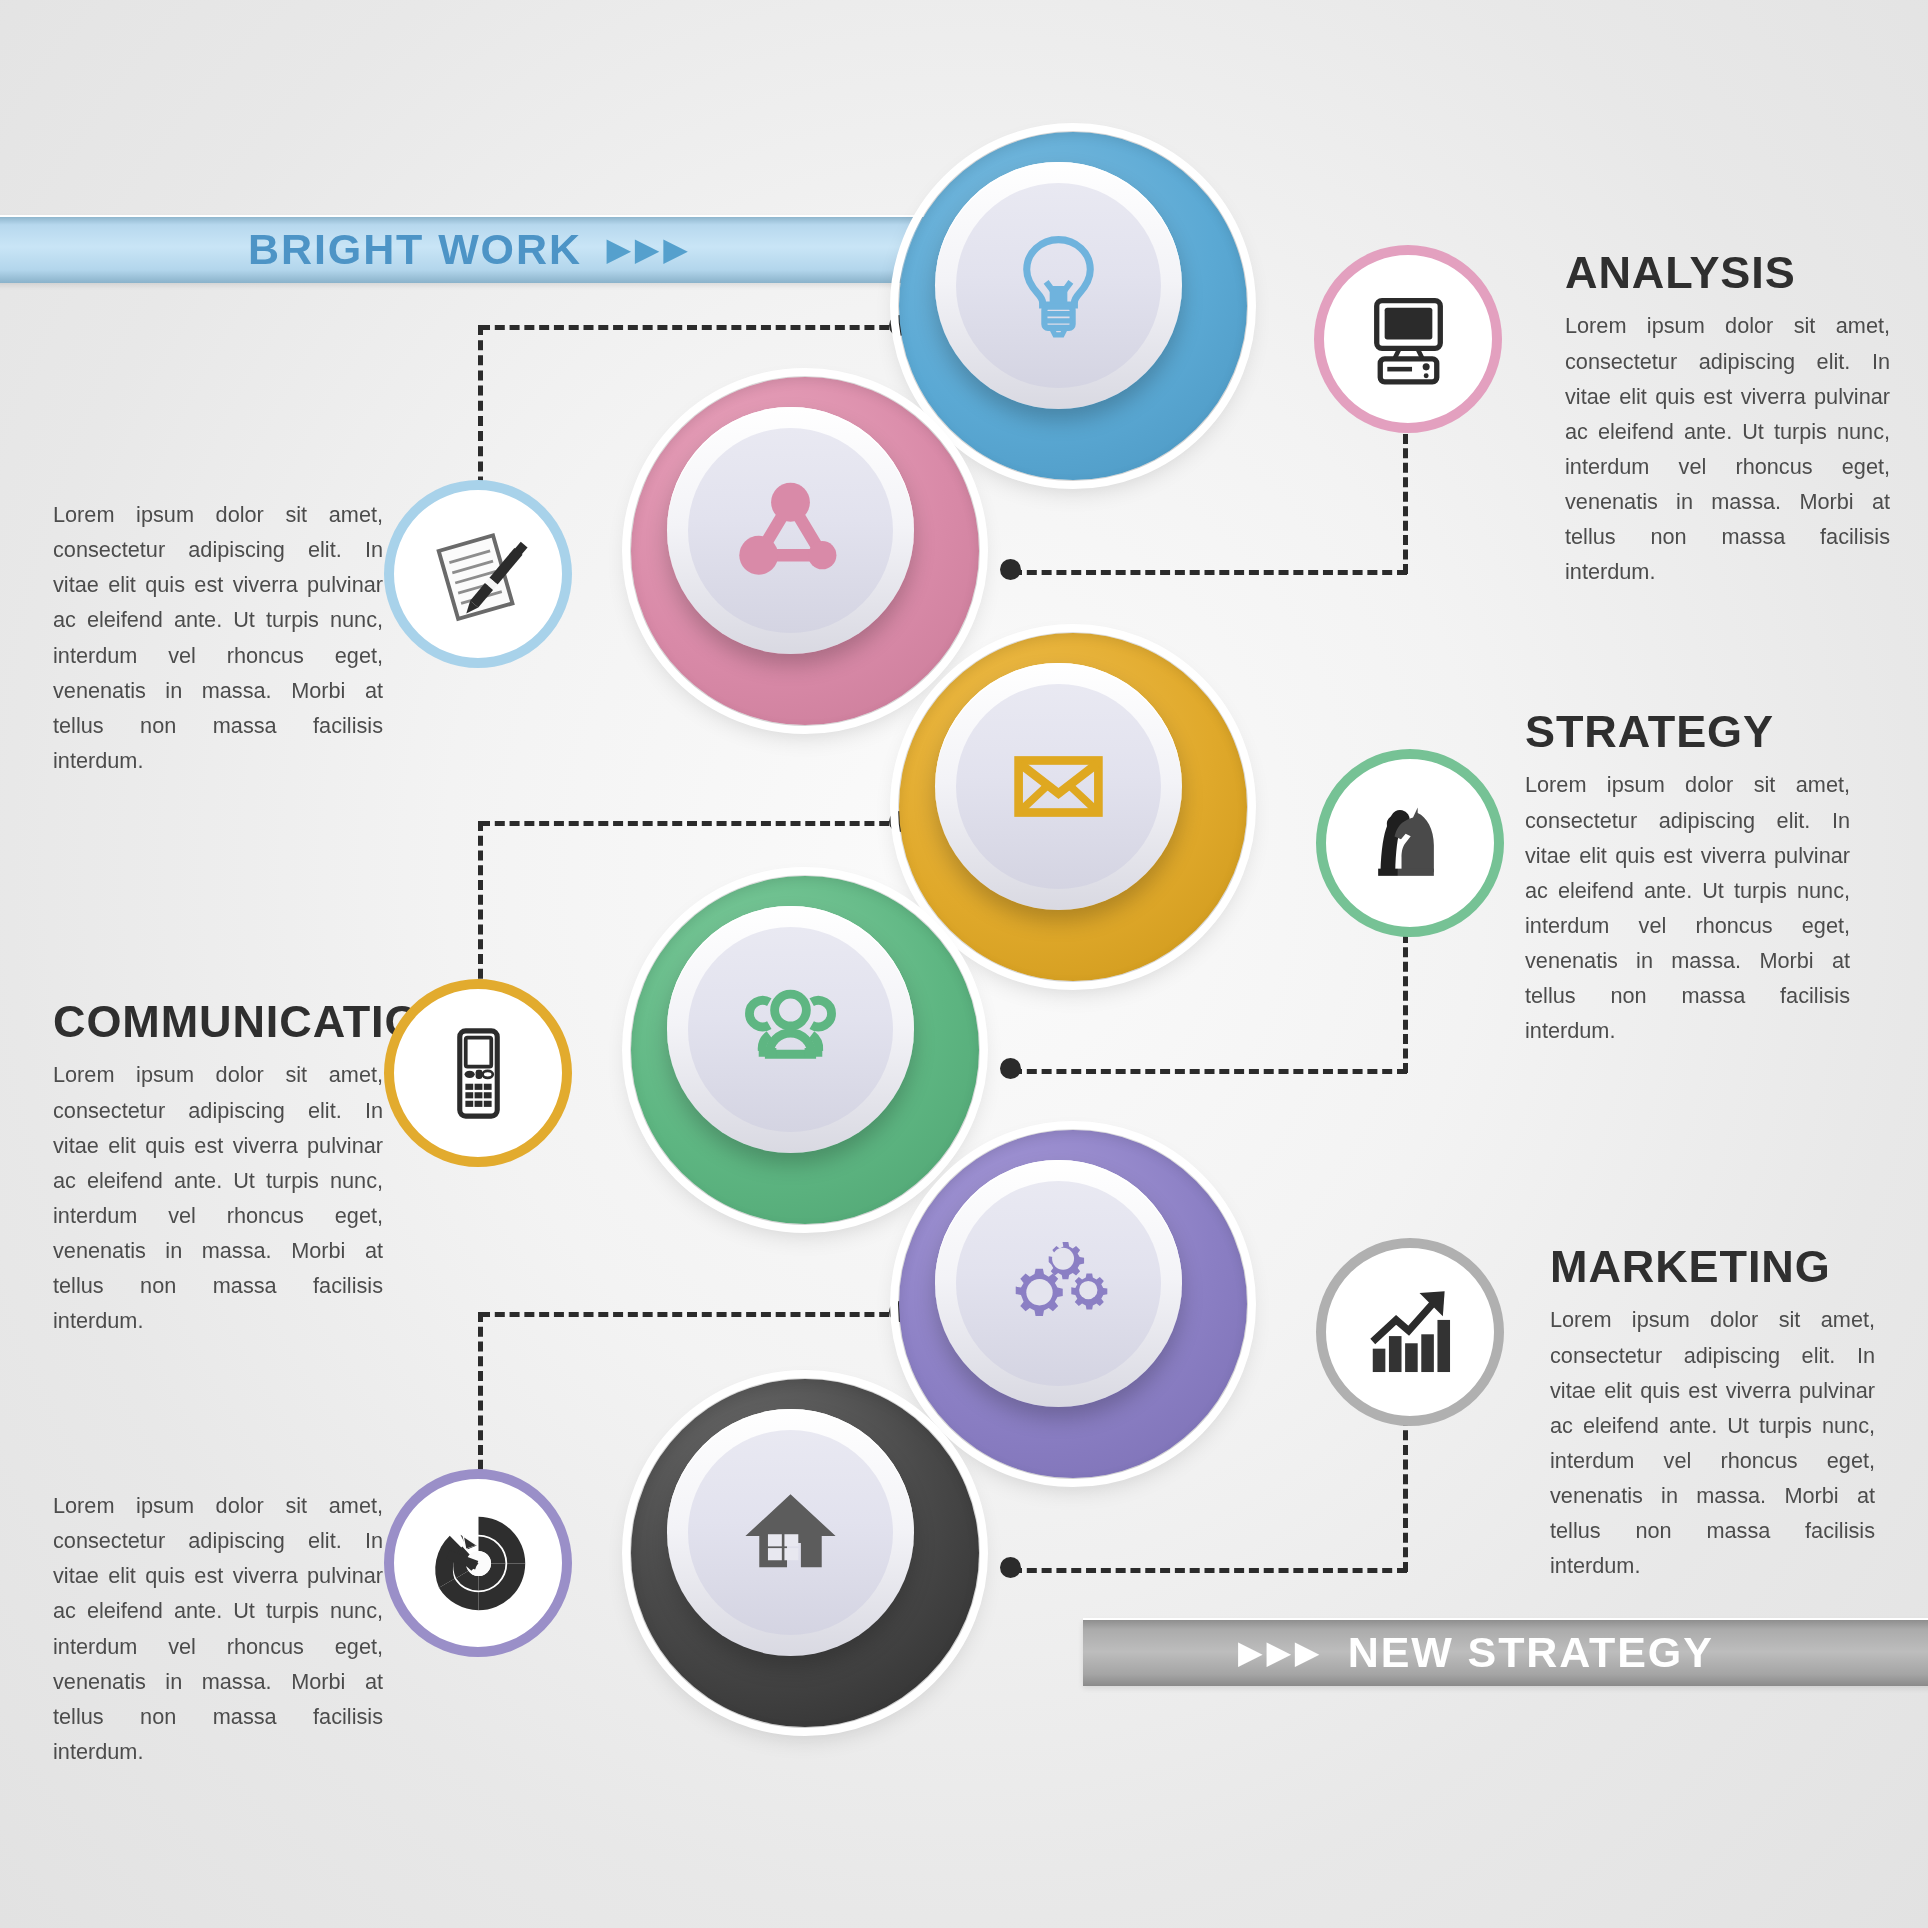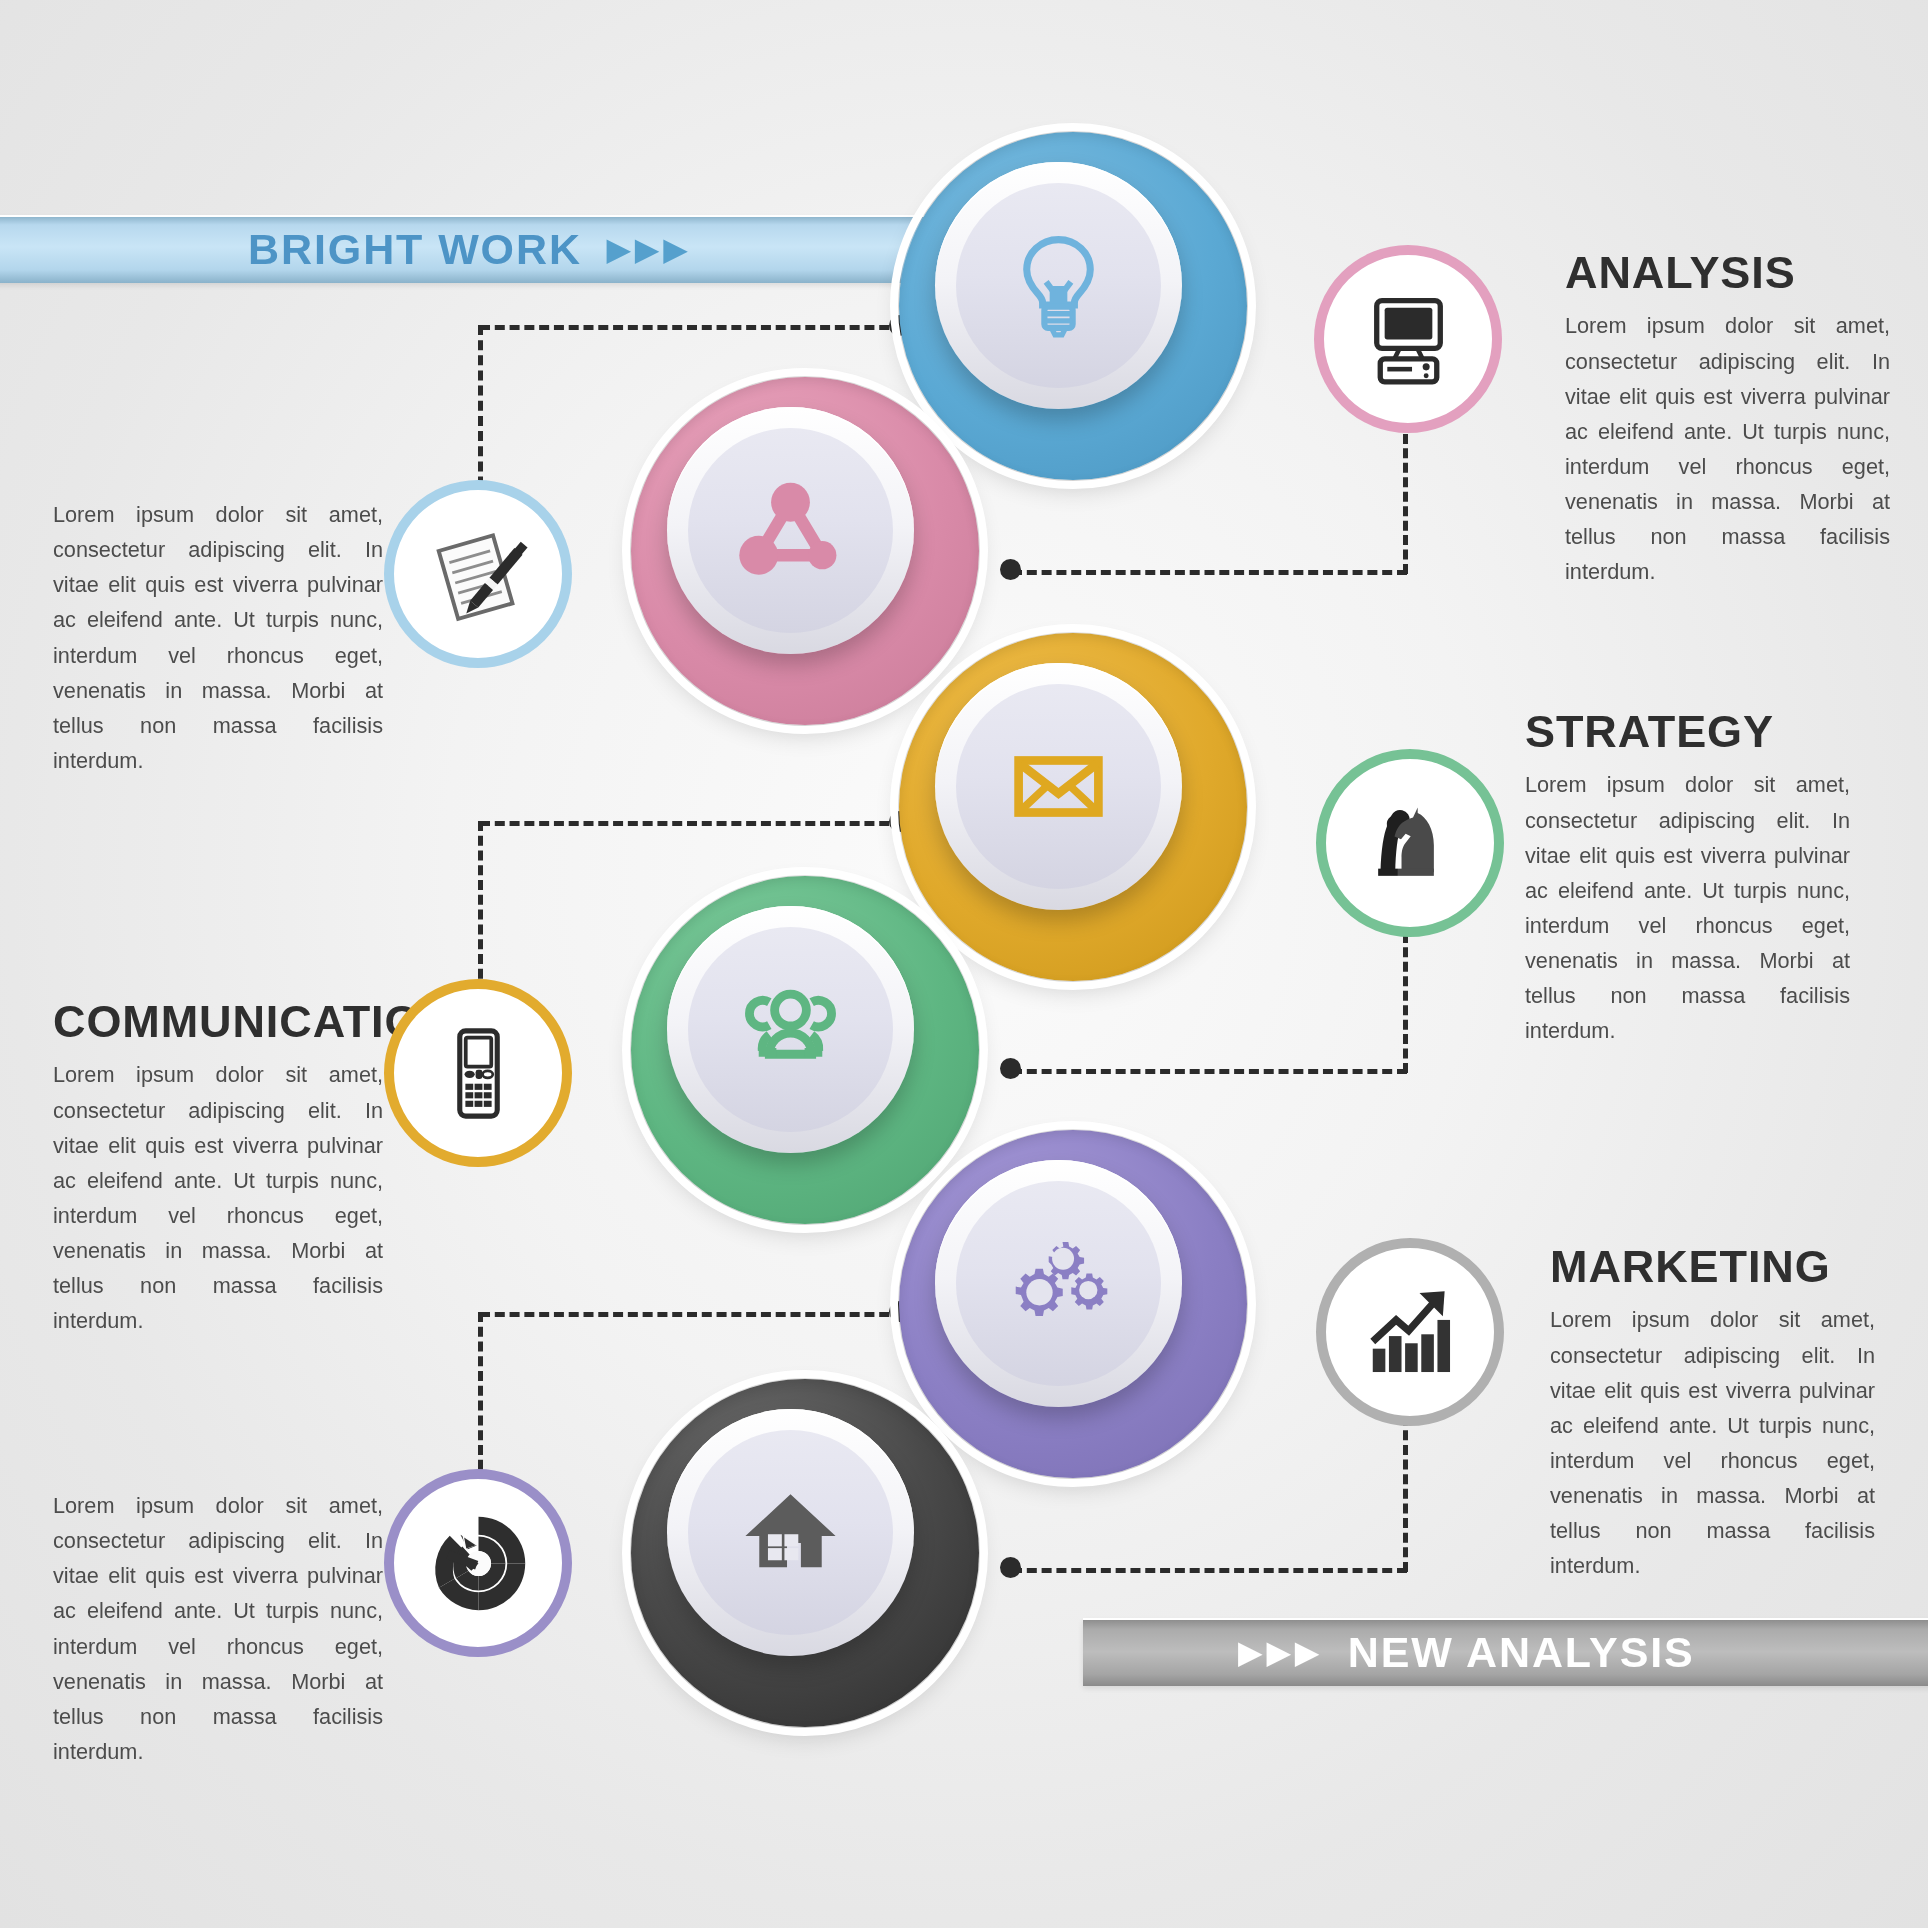--- a/index.html
+++ b/index.html
@@ -87,21 +87,21 @@
     <div class="inner">
       <span class="label">BRIGHT WORK</span>
       <span class="arrows">▶▶▶</span>
     </div>
   </div>
 
   <div class="banner" id="banner-product">
     <div class="bar"></div>
     <div class="inner">
       <span class="arrows">▶▶▶</span>
-      <span class="label">NEW ANALYSIS</span>
+      <span class="label">NEW STRATEGY</span>
     </div>
   </div>
 
   <div class="dash-h" style="left:480px;top:325px;width:424px;"></div>
   <div class="dash-v" style="left:478px;top:325px;height:207px;"></div>
   <div class="dot" style="left:889px;top:315px;"></div>
 
   <div class="dash-h" style="left:1012px;top:570px;width:395px;"></div>
   <div class="dash-v" style="left:1403px;top:405px;height:169px;"></div>
   <div class="dot" style="left:1000px;top:559px;"></div>

